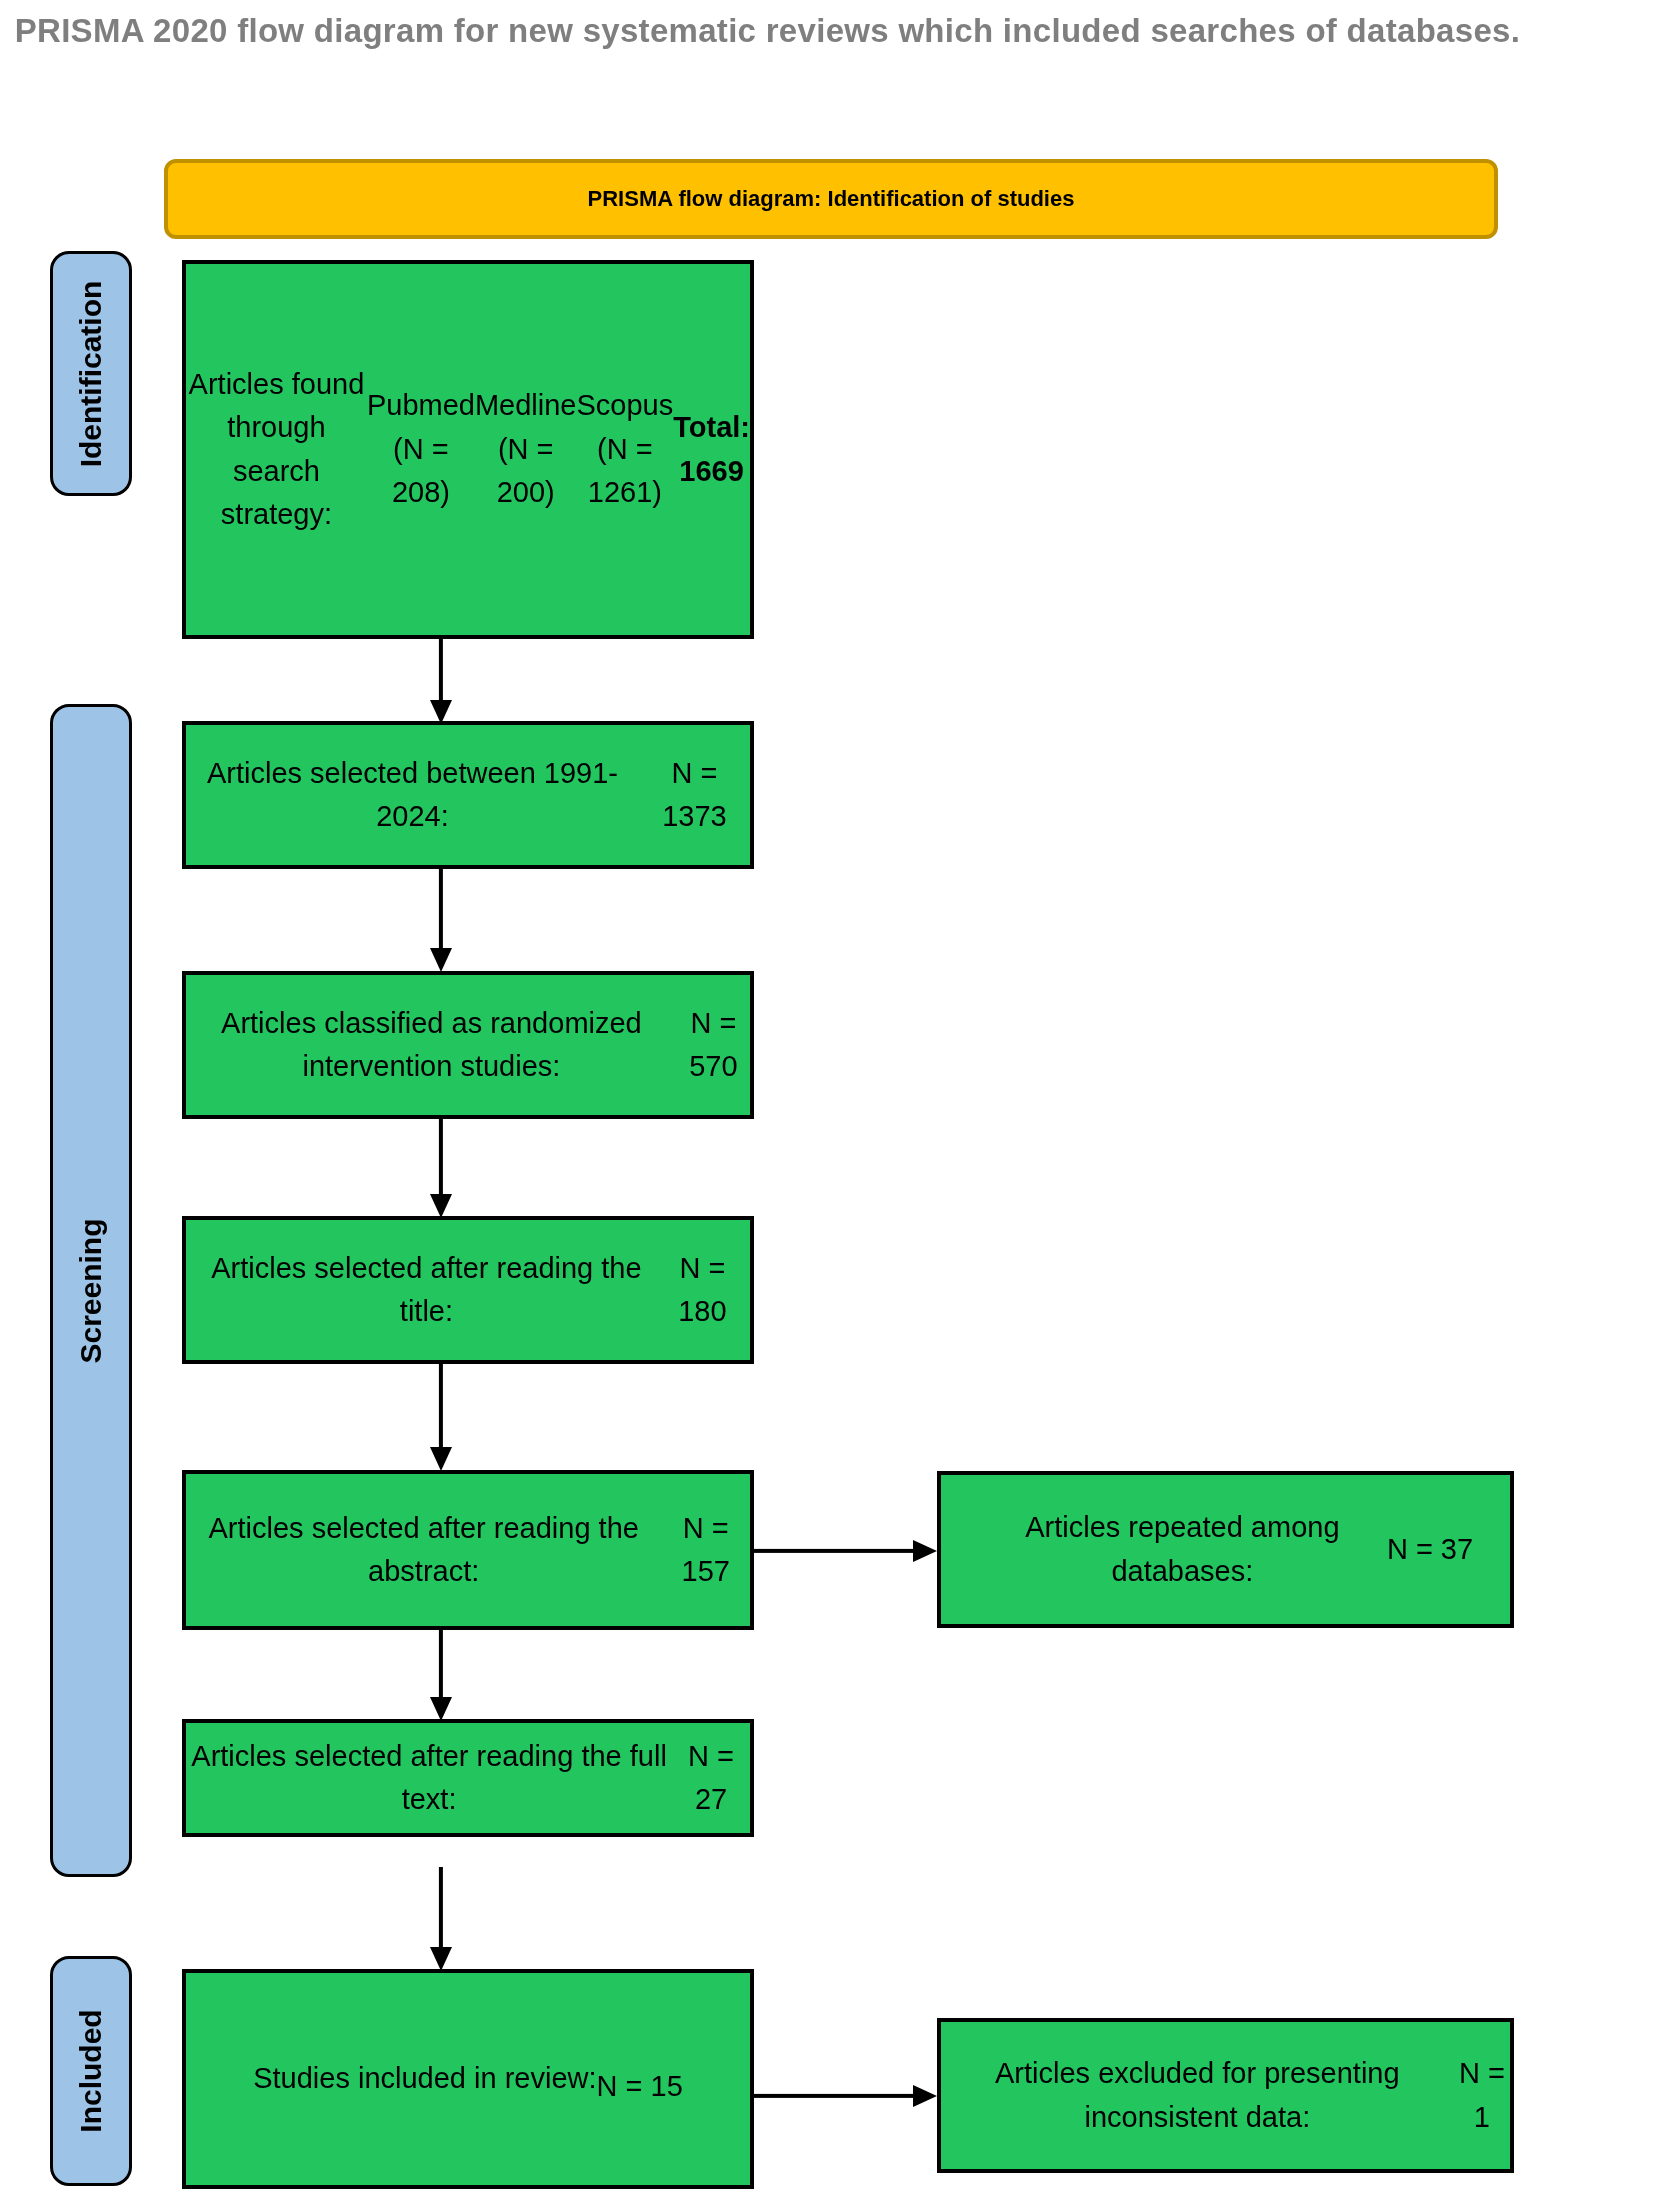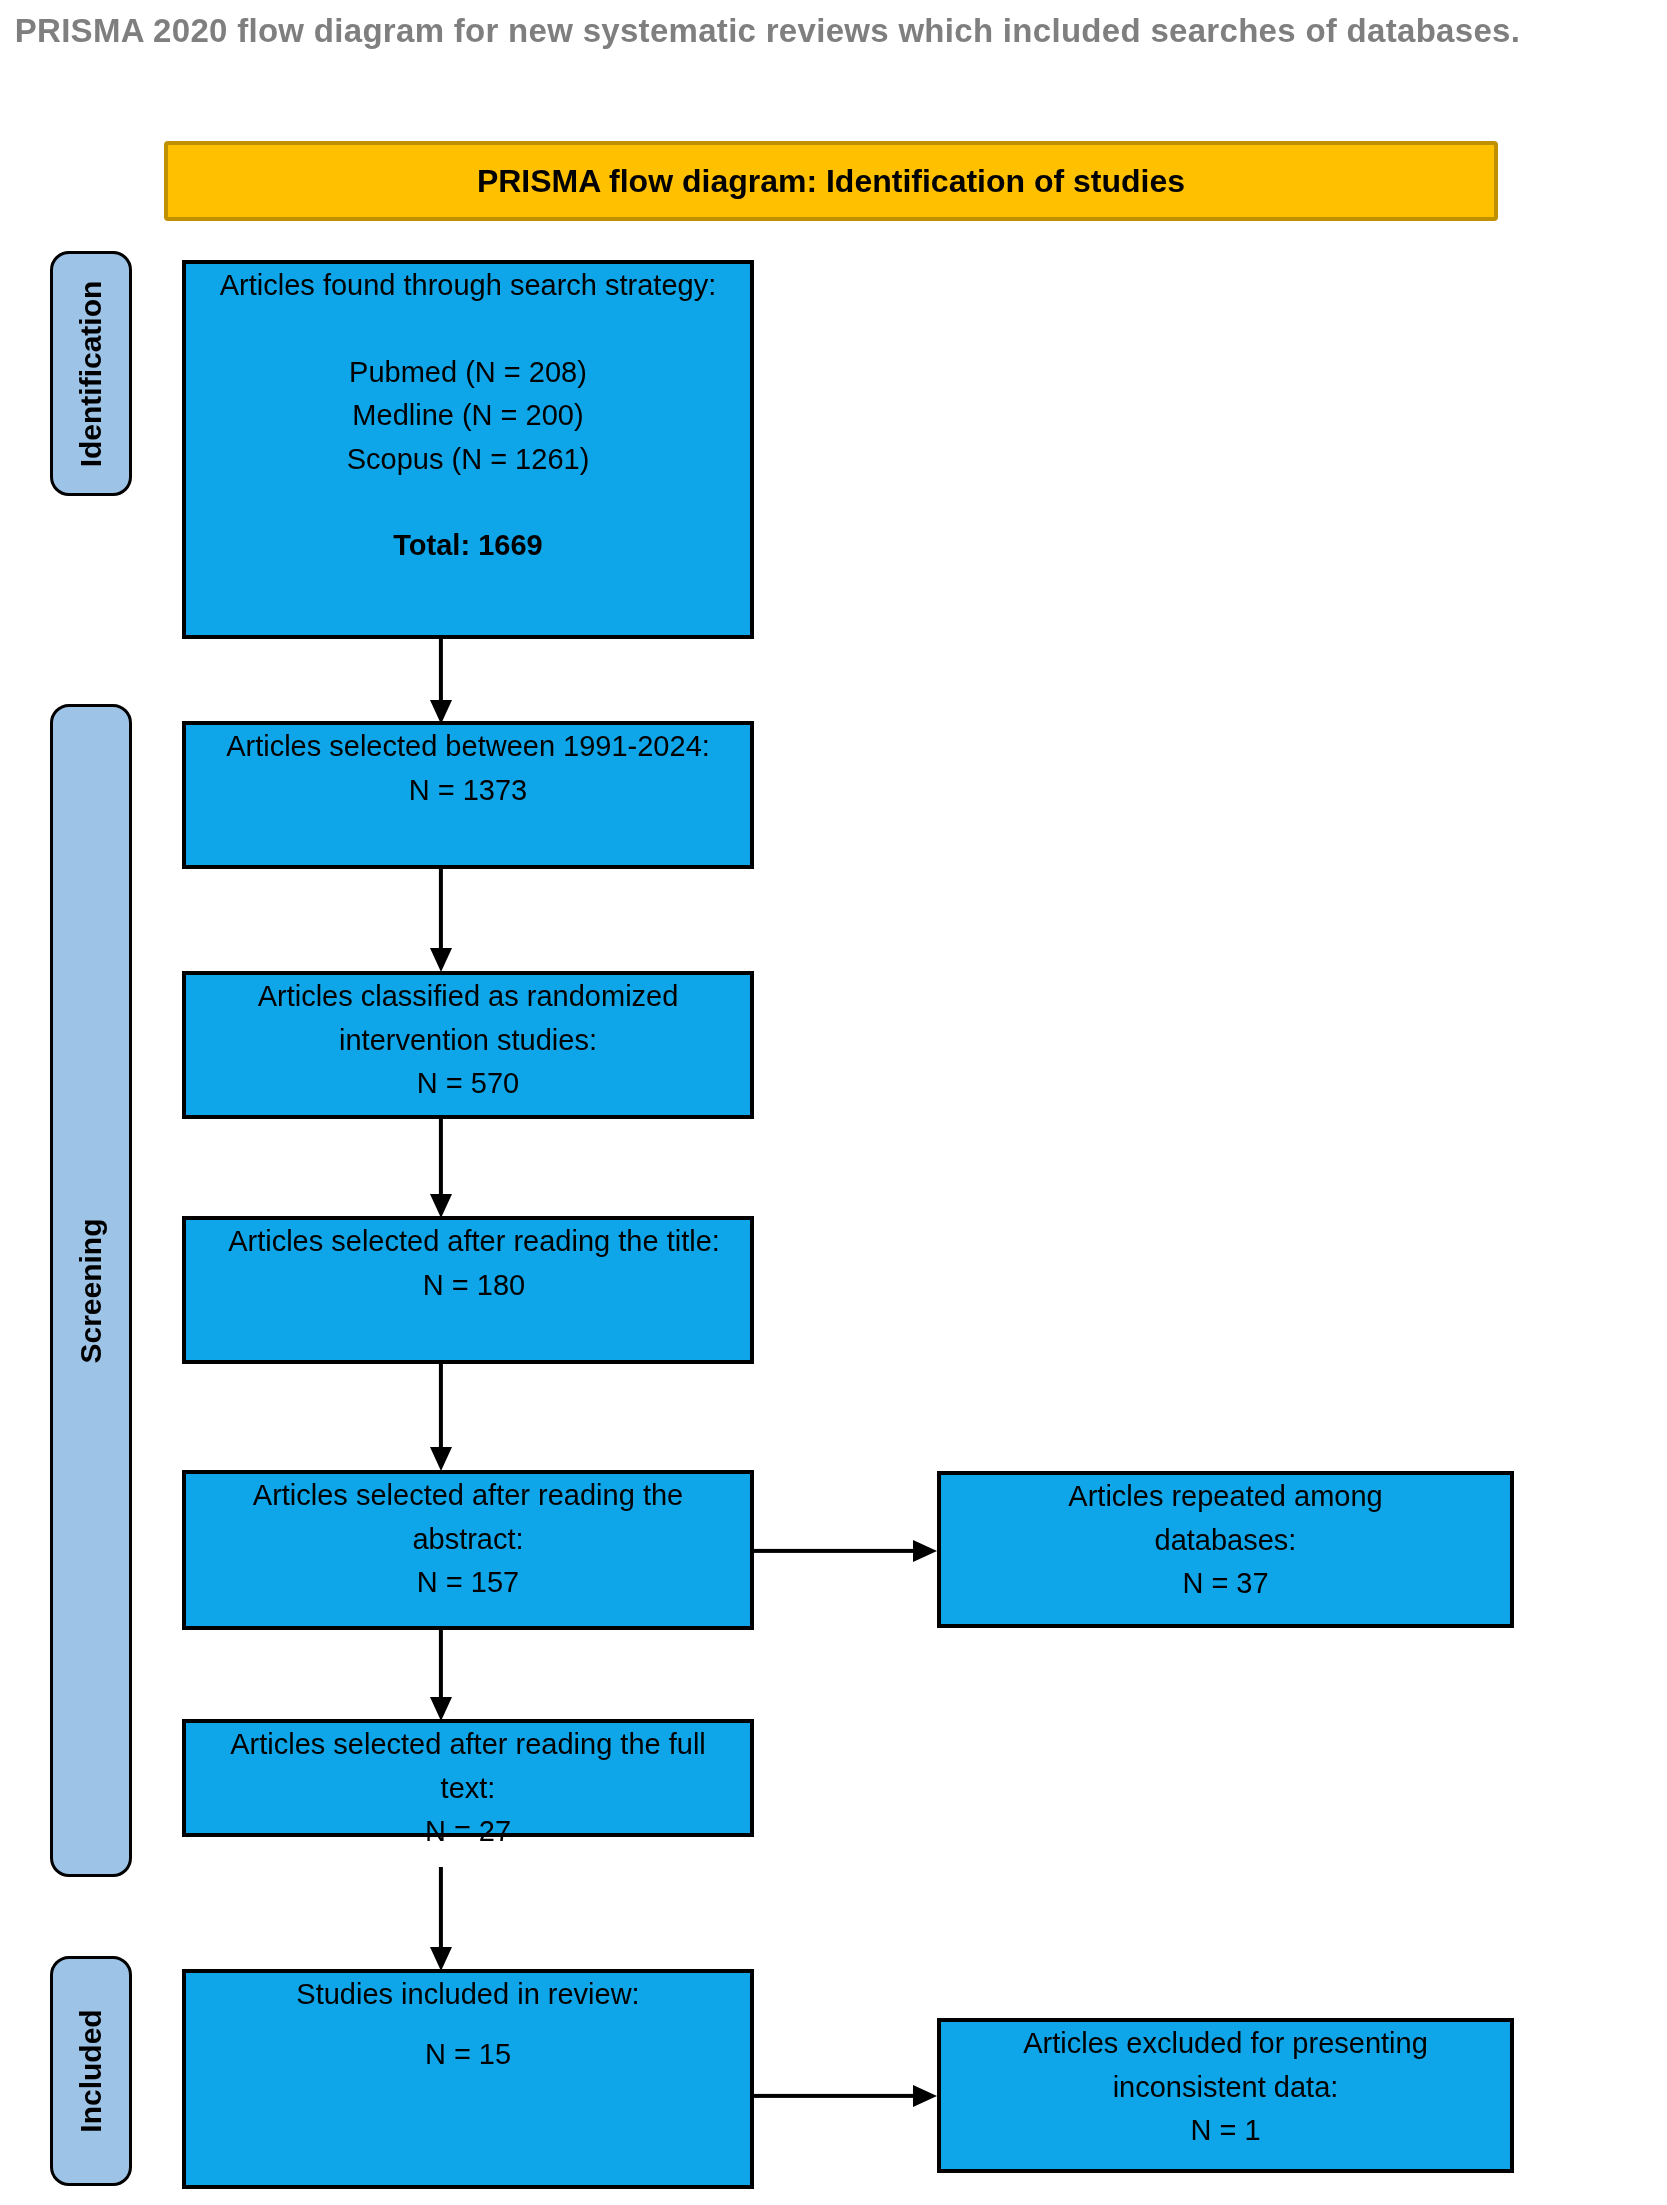--- a/index.html
+++ b/index.html
@@ -20,31 +20,31 @@
     width: 1646px;
     font-size: 33px;
     font-weight: bold;
     color: #7f7f7f;
     letter-spacing: 0.3px;
   }
 
   .banner {
     position: absolute;
     left: 164px;
-    top: 141px;
+    top: 159px;
     width: 1334px;
     height: 80px;
     box-sizing: border-box;
     background: #ffc000;
     border: 4.7px solid #bf9000;
-    border-radius: 4px;
+    border-radius: 12px;
     display: flex;
     align-items: center;
     justify-content: center;
-    font-size: 32px;
+    font-size: 22px;
     font-weight: bold;
   }
 
   .stage {
     position: absolute;
     left: 50px;
     width: 82px;
     box-sizing: border-box;
     background: #9dc3e6;
     border: 3.1px solid #000;
@@ -61,25 +61,26 @@
   }
   .stage-identification { top: 251px;  height: 245px; }
   .stage-screening      { top: 704px; height: 1173px; }
   .stage-included       { top: 1956px; height: 230px; }
 
   .flow-box {
     position: absolute;
     left: 182px;
     width: 572px;
     box-sizing: border-box;
-    background: #0ea5e9;
+    background: #22c55e;
     border: 4.2px solid #000;
     display: flex;
-    flex-direction: column;
+    flex-direction: row;
     align-items: center;
+    justify-content: center;
     text-align: center;
     font-size: 29px;
     line-height: 1.5;
   }
   .box-label, .box-line { max-width: 516px; }
   .box-total { font-weight: bold; }
   .spacer { height: 43px; }
 
   .box-search     { top: 260px;  height: 379px; }
   .box-years      { top: 721px; height: 148px; }

